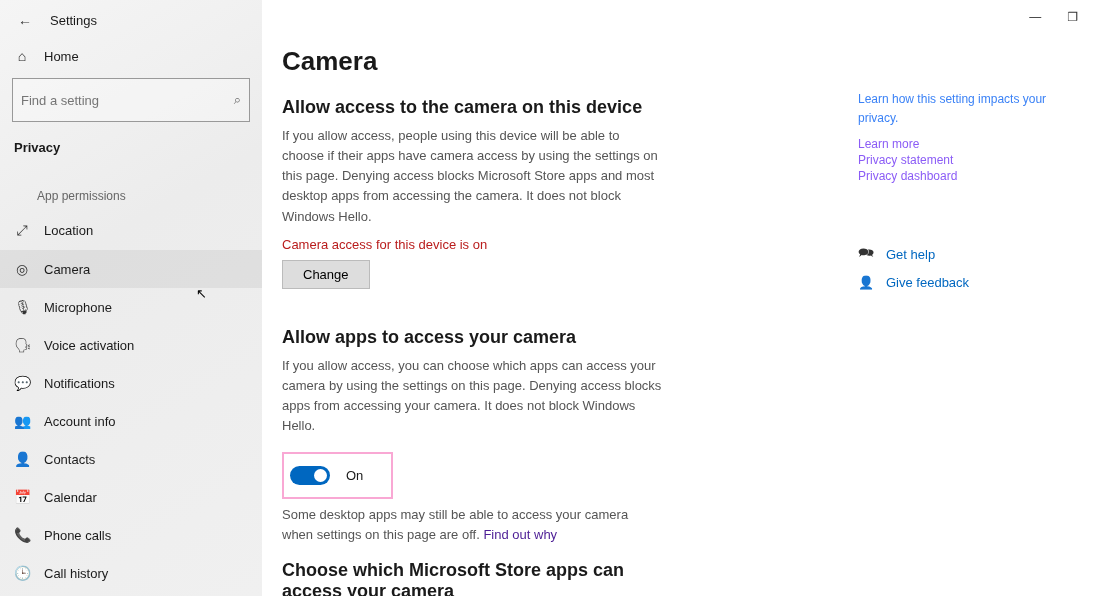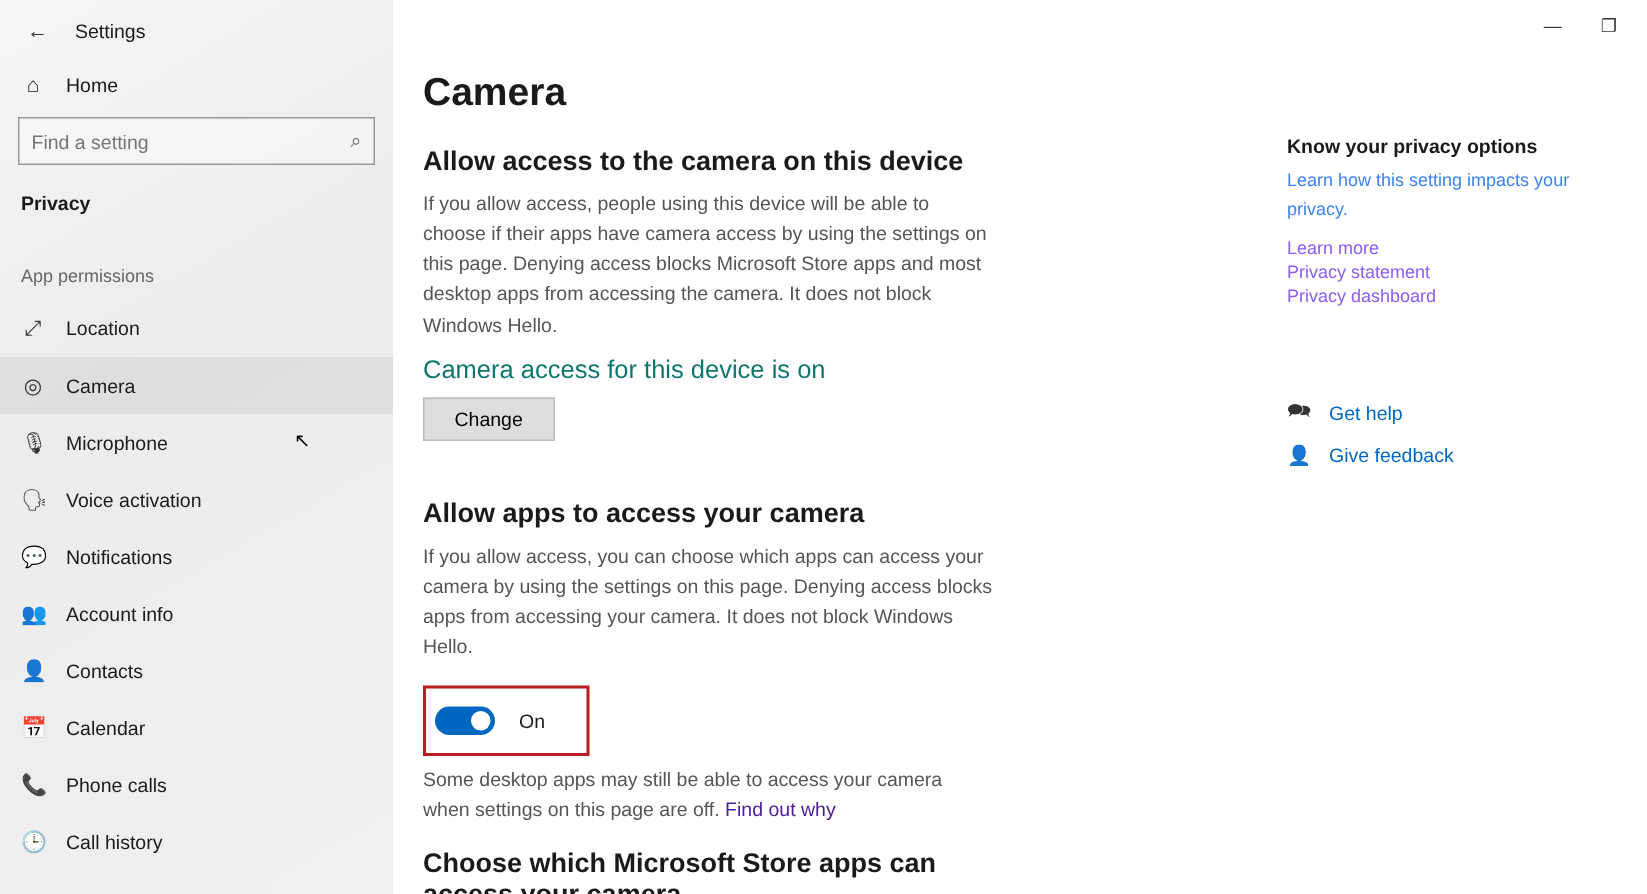--- a/index.html
+++ b/index.html
@@ -33,29 +33,29 @@
     display:flex; align-items:center; gap:14px;
     padding: 10px 14px;
     cursor:pointer;
   }
   .home-item span.icon { width:16px; text-align:center; font-size:14px;}
   .search-wrap { padding: 4px 12px 10px 12px; }
   .search-box {
     display:flex; align-items:center;
     border: 1px solid #999;
     background: rgba(255,255,255,0.3);
-    height: 32px;
+    height: 44px;
     padding: 0 8px;
   }
   .search-box input {
     flex:1; border:none; background:transparent; outline:none;
     font-size: 13px; color:#666;
   }
   .section-label { padding: 8px 14px 16px 14px; font-weight:600; font-size:13px;}
-  .group-label { padding: 18px 14px 8px 14px; color:#666; font-size:12px;}
+  .group-label { padding: 18px 14px 8px 14px; color:#666; font-size:12px;margin-left:23px;}
   .nav-item {
     display:flex; align-items:center; gap:14px;
     padding: 11px 14px;
     cursor:pointer;
     font-size:13px;
   }
   .nav-item.selected { background: rgba(0,0,0,0.06); }
   .nav-item .icon { width:16px; text-align:center; font-size:14px; color:#333;}
   
   .cursor {
@@ -73,27 +73,27 @@
   }
   .titlebar-right {
     position:absolute; top:10px; right:20px;
     display:flex; gap:26px; font-size:12px; color:#333;
   }
   .wincontrol { cursor:pointer; }
   .content { flex:1; max-width: 590px; }
   h1 { font-size: 26px; font-weight:600; margin-bottom: 20px;}
   h2 { font-size: 18px; font-weight:600; margin: 14px 0 8px 0;}
   p { font-size:13px; color:#555; line-height:1.55; margin-bottom:10px; max-width:380px;}
-  .status-line { color:#0f766e; font-size:17px; margin: 8px 0 8px 0;}
+  .status-line { color:#b91c1c; font-size:13px; margin: 8px 0 8px 0;}
   .btn {
     border:1px solid #bbb; background:#ddd; padding:6px 20px;
     font-size:13px; cursor:pointer; margin-bottom: 24px;
   }
   .toggle-outline {
-    border: 2px solid #b91c1c;
+    border: 2px solid #f9a8d4;
     padding: 12px 28px 12px 6px;
     display:inline-flex; align-items:center; gap:16px;
     margin: 6px 0;
   }
   .toggle {
     width: 40px; height:19px; border-radius:10px;
     background:#0067c0; position:relative; cursor:pointer;
   }
   .toggle::after {
     content:""; position:absolute; right:3px; top:3px;
@@ -201,21 +201,20 @@
 
       <p class="desc-after">
         <span>Some desktop apps may still be able to access your camera when settings on this page are off. </span><a class="inline">Find out why</a>
       </p>
 
       <h2 style="max-width:360px;">Choose which Microsoft Store apps can access your camera</h2>
       
     </div>
 
     <div class="aside">
-      <h3>Know your privacy options</h3>
       <p>Learn how this setting impacts your privacy.</p>
       <a>Learn more</a>
       <a>Privacy statement</a>
       <a>Privacy dashboard</a>
 
       <div class="help-row">
         <span class="icon">🗪</span>
         <span>Get help</span>
       </div>
       <div class="help-row">

